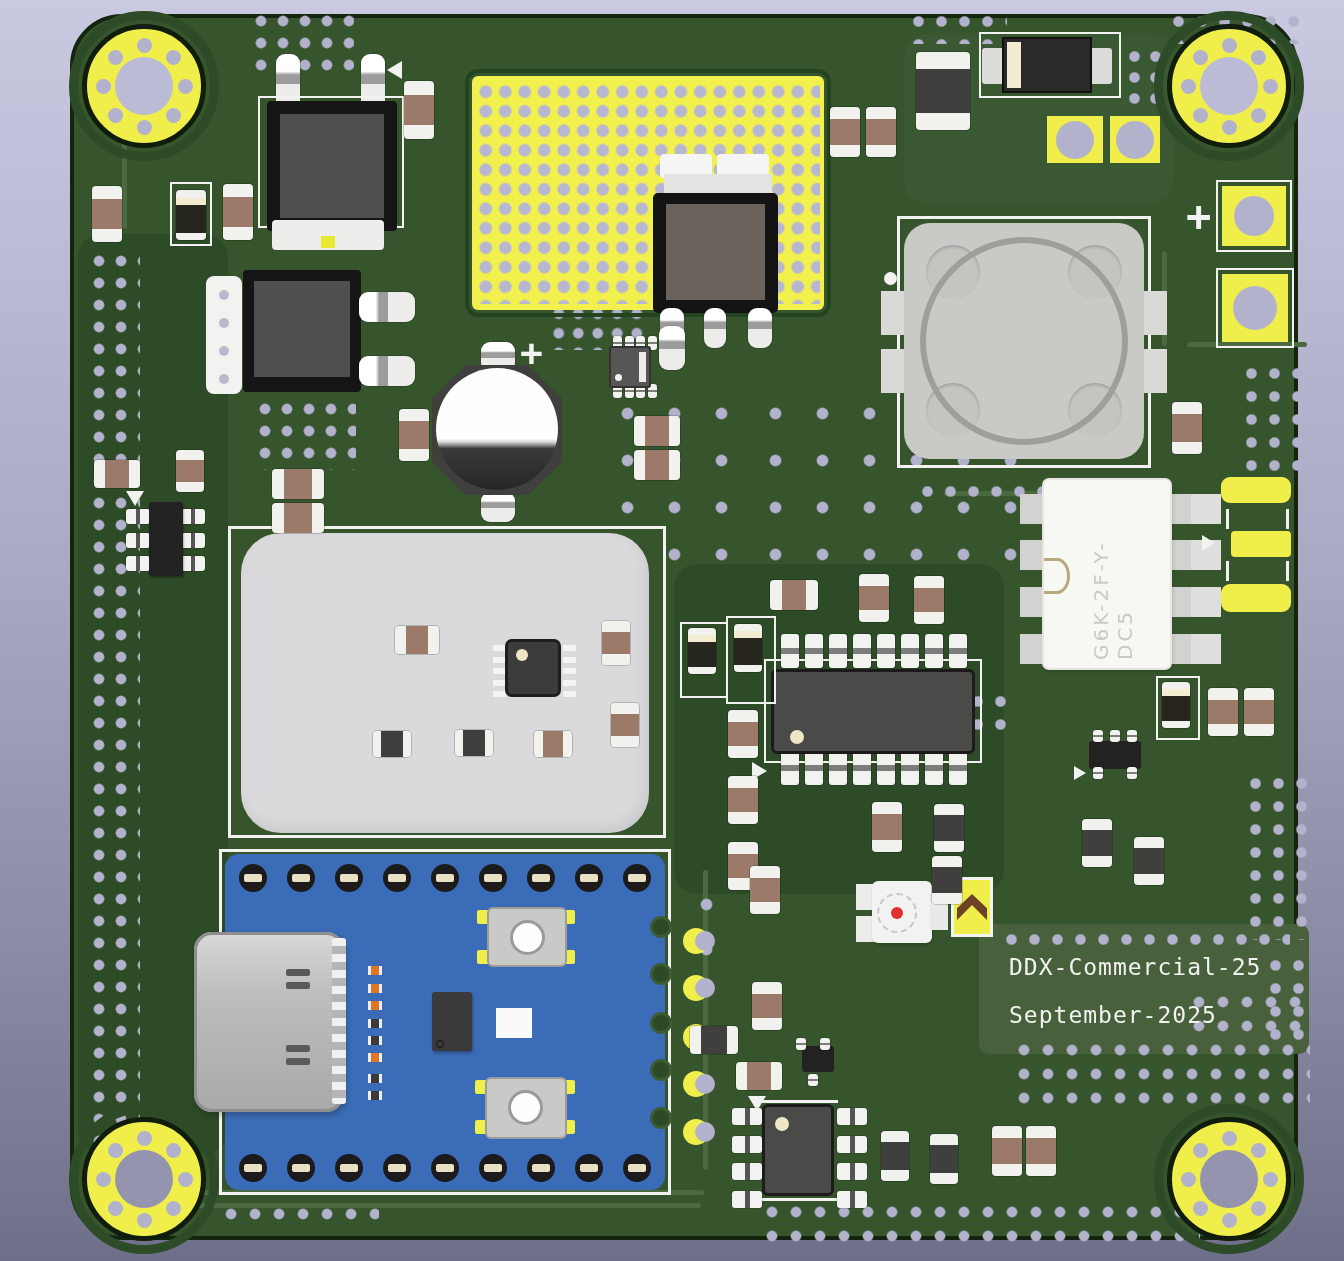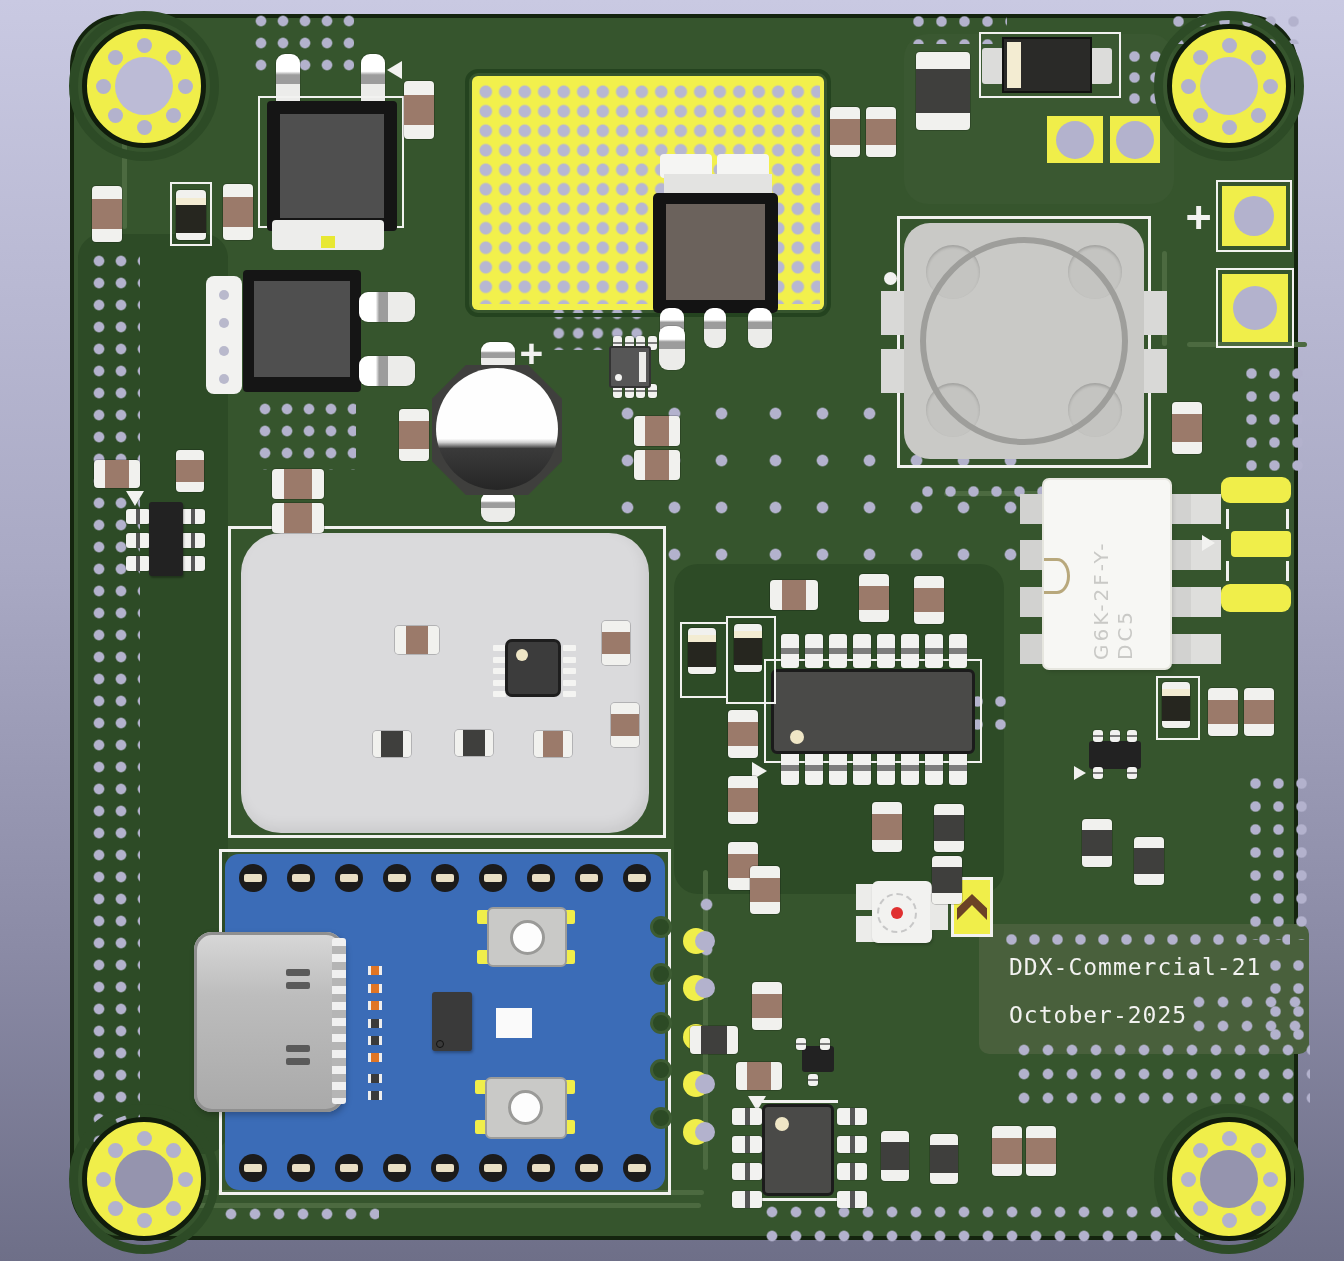--- a/index.html
+++ b/index.html
@@ -486,16 +486,16 @@
     <div class="abs" style="left:728px;top:1028px;width:32px;height:26px;background:#222;border-radius:3px;"></div>
     <div class="spin" style="position:absolute;left:722px;top:1020px;width:10px;height:12px;"></div>
     <div class="spin" style="position:absolute;left:746px;top:1020px;width:10px;height:12px;"></div>
     <div class="spin" style="position:absolute;left:734px;top:1056px;width:10px;height:12px;"></div>
     <div class="h-cap" style="left:662px;top:1044px;width:46px;height:28px;"></div>
     <div class="v-res" style="left:807px;top:1113px;width:28px;height:50px;"></div>
     <div class="v-res" style="left:856px;top:1116px;width:28px;height:50px;"></div>
     <div class="v-cap" style="left:918px;top:1108px;width:30px;height:50px;"></div>
     <div class="v-cap" style="left:952px;top:1108px;width:30px;height:50px;"></div>
 
-    <div class="silktext" style="left:935px;top:936px;">DDX-Commercial-21</div>
-    <div class="silktext" style="left:935px;top:984px;">October-2025</div>
+    <div class="silktext" style="left:935px;top:936px;">DDX-Commercial-25</div>
+    <div class="silktext" style="left:935px;top:984px;">September-2025</div>
   </div>
 </div>
 
 </body></html>

